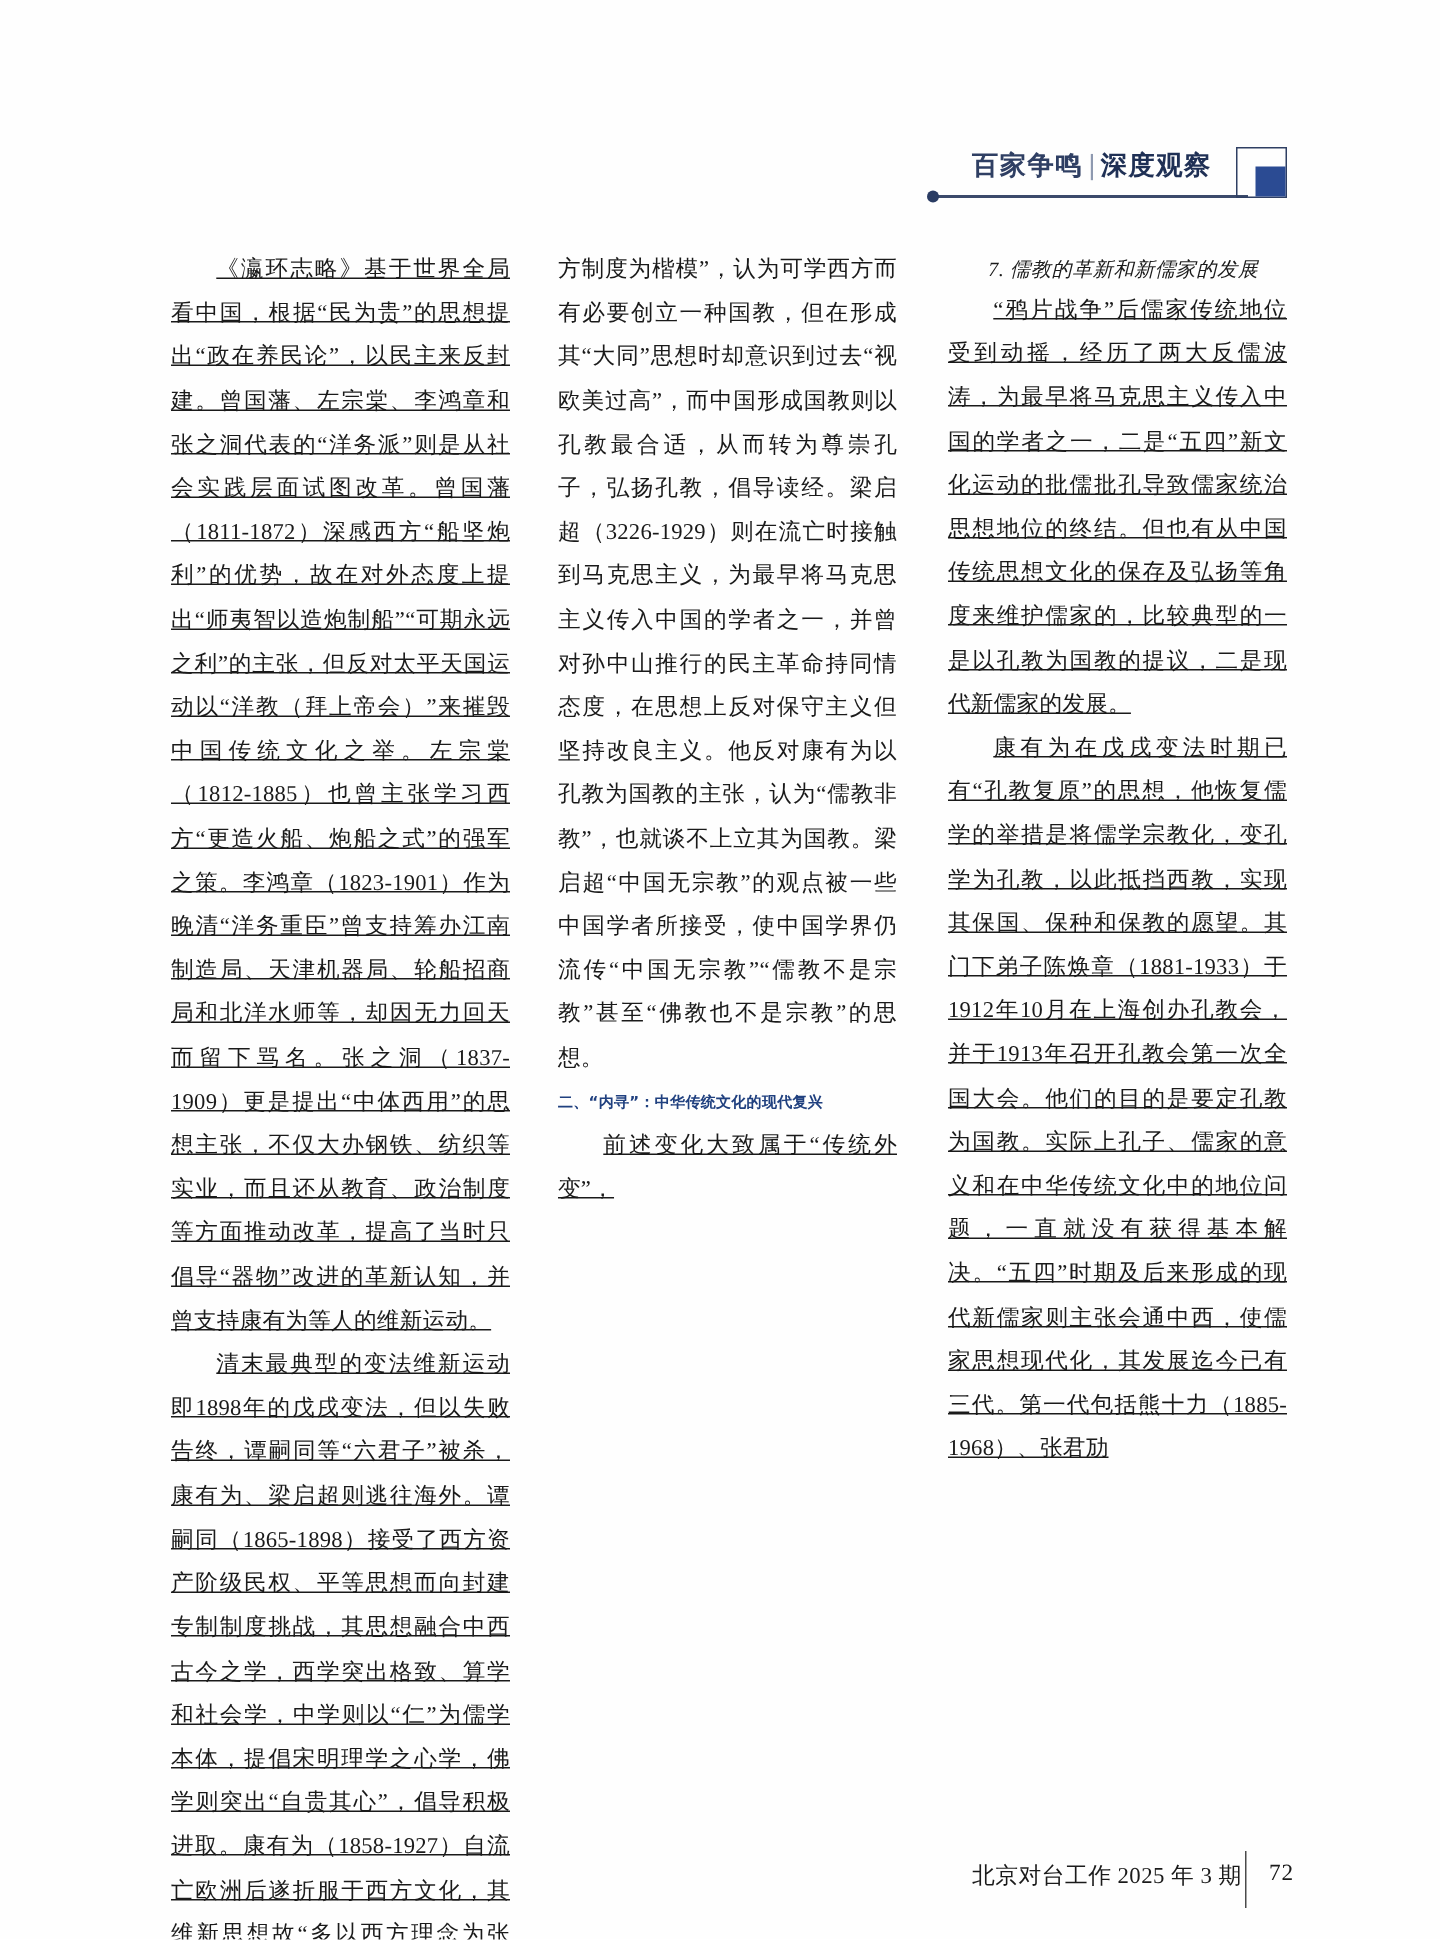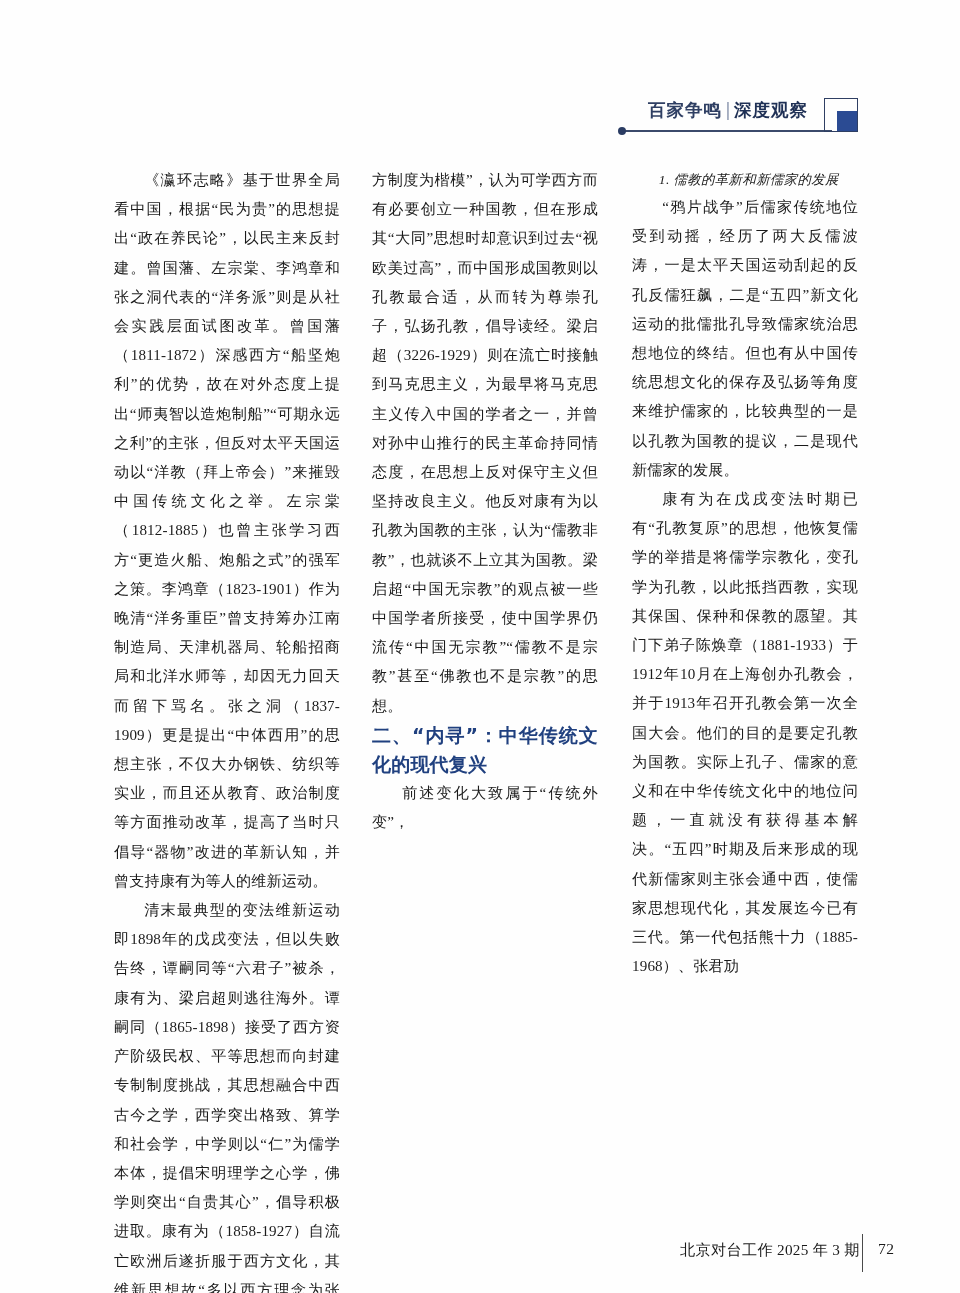--- a/index.html
+++ b/index.html
@@ -99,26 +99,27 @@
   }
   #col1 { left: 114px; }
   #col2 { left: 372px; }
   #col3 { left: 632px; }
 
   .col p {
     margin: 0;
   }
   .para-indent {
     text-indent: 2em;
+    text-decoration: underline;
   }
 
   .section-head {
     font-family: "DejaVu Sans", "Liberation Sans", sans-serif;
     font-weight: bold;
-    font-size: 19px;
+    font-size: 10px;
     line-height: 29.2px;
     color: #20407f;
     margin: 16px 0 14px 0;
     letter-spacing: 0.2px;
   }
 
   .sub-head {
     font-size: 13.4px;
     line-height: 27px;
     font-style: italic;
@@ -132,21 +133,20 @@
   
   .footer {
     position: absolute;
     left: 648px;
     top: 1236px;
     width: 220px;
     height: 32px;
     font-size: 15.2px;
     color: #1a1a1a;
     font-family: "Liberation Serif", "DejaVu Serif", serif;
-    margin-left: 32px;
   }
   .footer-text {
     position: absolute;
     left: 0;
     top: 4px;
     white-space: nowrap;
     letter-spacing: 0.3px;
   }
   .footer-divider {
     position: absolute;
@@ -185,22 +185,22 @@
     <p class="para-indent">清末最典型的变法维新运动即1898年的戊戌变法，但以失败告终，谭嗣同等“六君子”被杀，康有为、梁启超则逃往海外。谭嗣同（1865-1898）接受了西方资产阶级民权、平等思想而向封建专制制度挑战，其思想融合中西古今之学，西学突出格致、算学和社会学，中学则以“仁”为儒学本体，提倡宋明理学之心学，佛学则突出“自贵其心”，倡导积极进取。康有为（1858-1927）自流亡欧洲后遂折服于西方文化，其维新思想故“多以西方理念为张本，以西</p>
   </div>
 
   <div class="col" id="col2">
     <p>方制度为楷模”，认为可学西方而有必要创立一种国教，但在形成其“大同”思想时却意识到过去“视欧美过高”，而中国形成国教则以孔教最合适，从而转为尊崇孔子，弘扬孔教，倡导读经。梁启超（3226-1929）则在流亡时接触到马克思主义，为最早将马克思主义传入中国的学者之一，并曾对孙中山推行的民主革命持同情态度，在思想上反对保守主义但坚持改良主义。他反对康有为以孔教为国教的主张，认为“儒教非教”，也就谈不上立其为国教。梁启超“中国无宗教”的观点被一些中国学者所接受，使中国学界仍流传“中国无宗教”“儒教不是宗教”甚至“佛教也不是宗教”的思想。</p>
     <p class="section-head">二、“内寻”：中华传统文化的现代复兴</p>
     <p class="para-indent">前述变化大致属于“传统外变”，</p>
   </div>
 
   <div class="col" id="col3">
-    <p class="sub-head">1. 儒教的革新和新儒家的发展</p>
-    <p class="para-indent">“鸦片战争”后儒家传统地位受到动摇，经历了两大反儒波涛，一是太平天国运动刮起的反孔反儒狂飙，二是“五四”新文化运动的批儒批孔导致儒家统治思想地位的终结。但也有从中国传统思想文化的保存及弘扬等角度来维护儒家的，比较典型的一是以孔教为国教的提议，二是现代新儒家的发展。</p>
+    <p class="sub-head">7. 儒教的革新和新儒家的发展</p>
+    <p class="para-indent">“鸦片战争”后儒家传统地位受到动摇，经历了两大反儒波涛，为最早将马克思主义传入中国的学者之一，二是“五四”新文化运动的批儒批孔导致儒家统治思想地位的终结。但也有从中国传统思想文化的保存及弘扬等角度来维护儒家的，比较典型的一是以孔教为国教的提议，二是现代新儒家的发展。</p>
     <p class="para-indent">康有为在戊戌变法时期已有“孔教复原”的思想，他恢复儒学的举措是将儒学宗教化，变孔学为孔教，以此抵挡西教，实现其保国、保种和保教的愿望。其门下弟子陈焕章（1881-1933）于1912年10月在上海创办孔教会，并于1913年召开孔教会第一次全国大会。他们的目的是要定孔教为国教。实际上孔子、儒家的意义和在中华传统文化中的地位问题，一直就没有获得基本解决。“五四”时期及后来形成的现代新儒家则主张会通中西，使儒家思想现代化，其发展迄今已有三代。第一代包括熊十力（1885-1968）、张君劢</p>
   </div>
 
   <div class="footer">
     <div class="footer-text">北京对台工作 2025 年 3 期</div>
     <div class="footer-divider"></div>
     <div class="footer-page">72</div>
   </div>
 
 </div>

